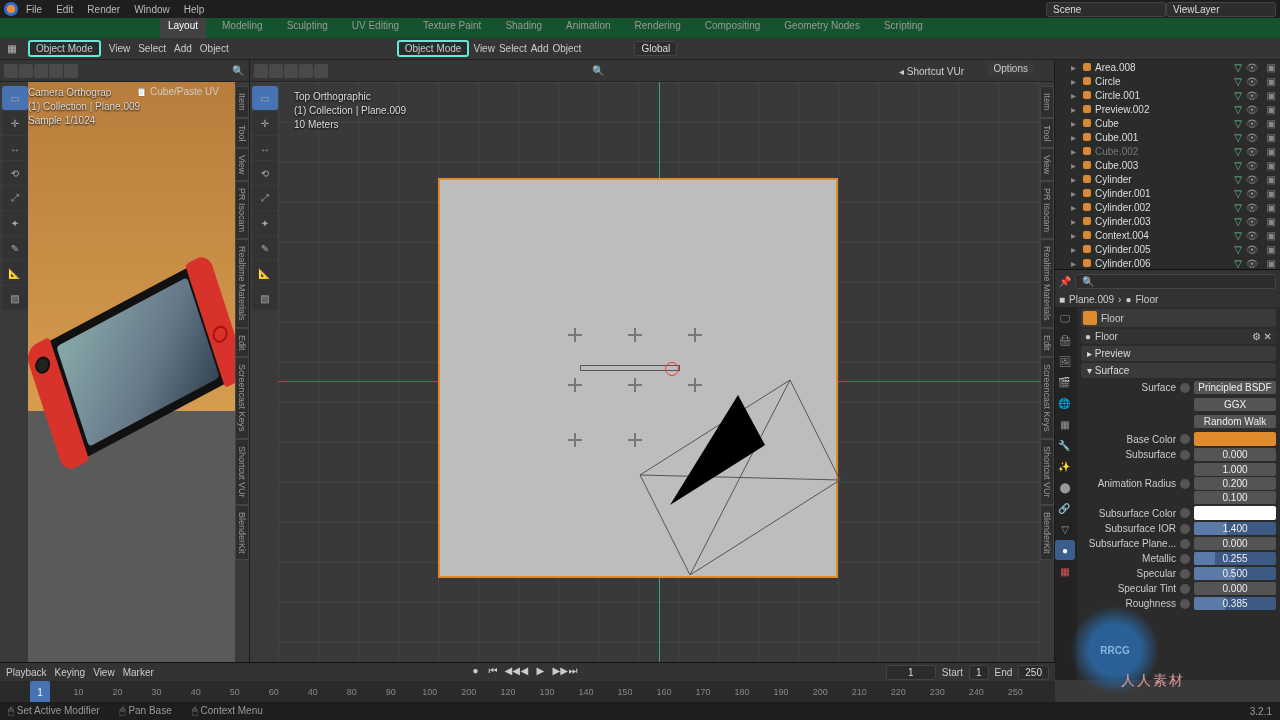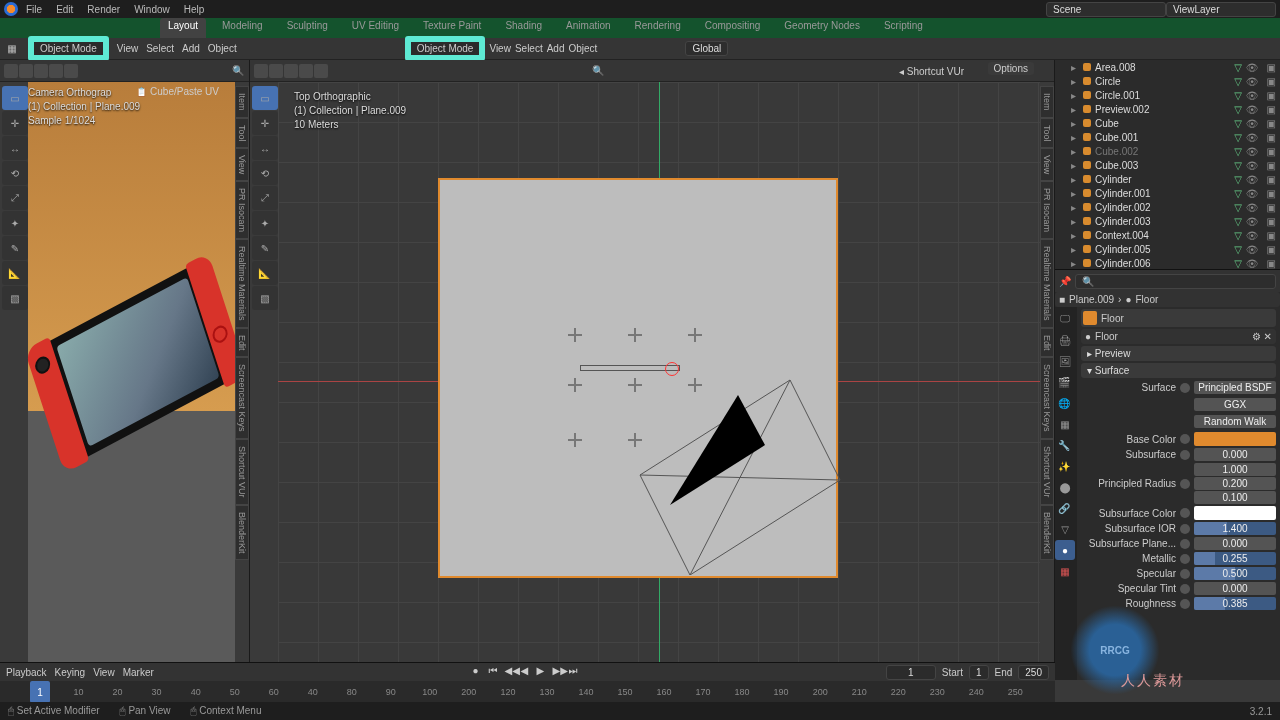--- a/index.html
+++ b/index.html
@@ -7,21 +7,21 @@
 .topbar{height:18px;background:#1e1e1e;display:flex;align-items:center;padding:0 4px;gap:2px}
 .topbar .menu{padding:2px 6px;color:#bbb}
 .topbar .blender-icon{width:14px;height:14px;display:inline-block;border-radius:50%;background:radial-gradient(circle,#f78b2b 40%,#2b6bd4 45%)}
 .topbar .right{margin-left:auto;display:flex;align-items:center}
 .field{background:#2d2d2d;border:1px solid #444;padding:1px 6px;color:#ddd;border-radius:3px}
 .tabbar{height:20px;background:#14532d;display:flex;padding-left:160px;gap:8px}
 .tabbar .tab{padding:2px 8px;color:#999}
 .tabbar .tab.active{background:#424242;color:#fff;border-radius:3px 3px 0 0}
 .header-row{height:22px;background:#353535;display:flex;align-items:center;gap:8px;padding:0 4px;border-bottom:1px solid #222}
 .header-row .seg{display:flex;align-items:center;gap:4px}
-.header-row .mode{background:#2b2b2b;padding:1px 6px;border-radius:3px;border:6px solid #5eead4}
+.header-row .mode{background:#2b2b2b;padding:1px 6px;border-radius:3px;border:2px solid #5eead4}
 .icon-btn{width:16px;height:16px;display:inline-flex;align-items:center;justify-content:center;color:#bbb}
 .main{display:flex;height:620px}
 .viewport{position:relative;background:#3a3a3a}
 .viewport.left{width:250px;border-right:1px solid #1a1a1a}
 .viewport.center{flex:1;border-right:1px solid #1a1a1a}
 .vp-header{height:22px;background:#353535;display:flex;align-items:center;gap:4px;padding:0 4px;border-bottom:1px solid #222}
 .small-icons{display:flex;gap:1px}
 .small-icons .sq{width:14px;height:14px;background:#4a4a4a;border-radius:2px}
 .vp-info{position:absolute;top:26px;left:34px;font-size:10px;color:#ddd;line-height:14px;text-shadow:0 1px 2px #000}
 .vp-info.left-info{left:28px}
@@ -126,21 +126,21 @@
   <span>Select</span>
   <span>Add</span>
   <span>Object</span>
   <div class="seg" style="margin-left:160px">
     <span class="mode">Object Mode</span>
     <span>View</span>
     <span>Select</span>
     <span>Add</span>
     <span>Object</span>
   </div>
-  <div class="seg" style="margin-left:80px">
+  <div class="seg" style="margin-left:45px">
     <span class="field">Global</span>
   </div>
 </div>
 
 <div class="main">
 
   <div class="viewport left">
     <div class="vp-header">
       <div class="small-icons">
         <div class="sq"></div>
@@ -450,21 +450,21 @@
               <div class="label">Base Color</div>
               <div class="dot-link"></div>
               <div class="color-swatch" style="background:#e08a2e"></div>
             </div>
             <div class="prop-row">
               <div class="label">Subsurface</div>
               <div class="dot-link"></div>
               <div class="val"><span>0.000</span></div>
             </div>
             <div class="prop-row">
-              <div class="label">Principled Radius</div>
+              <div class="label">Animation Radius</div>
               <div class="dot-link"></div>
               <div style="flex:1;display:flex;flex-direction:column;gap:1px">
                 <div class="val"><span>1.000</span></div>
                 <div class="val"><span>0.200</span></div>
                 <div class="val"><span>0.100</span></div>
               </div>
             </div>
             <div class="prop-row">
               <div class="label">Subsurface Color</div>
               <div class="dot-link"></div>
@@ -555,21 +555,21 @@
       <span class="fnum">210</span>
       <span class="fnum">220</span>
       <span class="fnum">230</span>
       <span class="fnum">240</span>
       <span class="fnum">250</span>
     </div>
 </div>
 
 <div class="statusbar">
   <span>🖱 <span>Set Active Modifier</span></span>
-  <span>🖱 <span>Pan View</span></span>
+  <span>🖱 <span>Pan Base</span></span>
   <span>🖱 <span>Context Menu</span></span>
   <span style="margin-left:auto">3.2.1</span>
 </div>
 
 <div class="watermark">
     <span>RRCG</span>
   </div>
 <div class="watermark-text">人人素材</div>
 
 </body></html>

